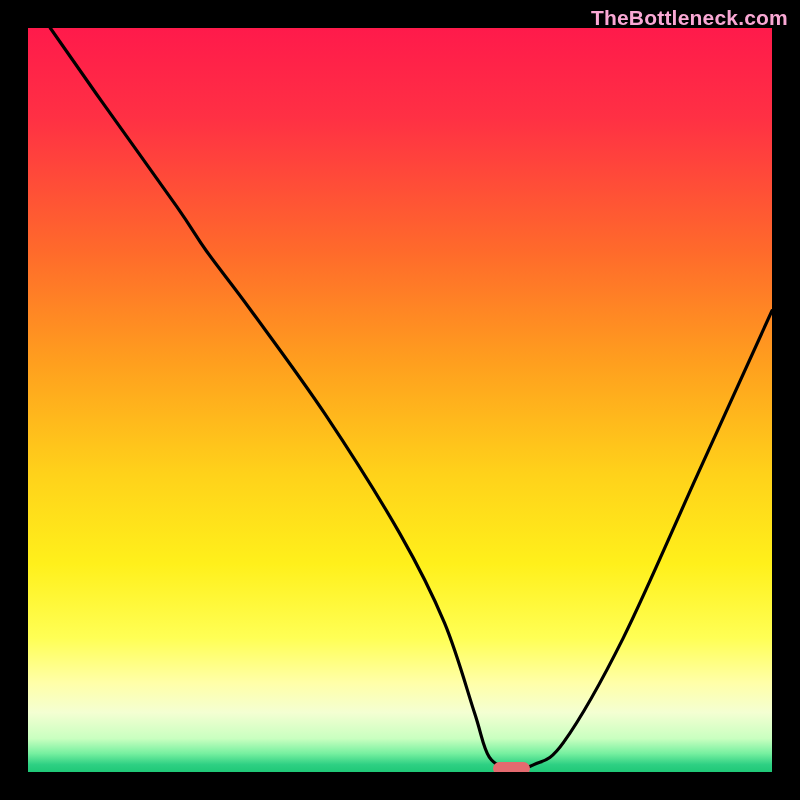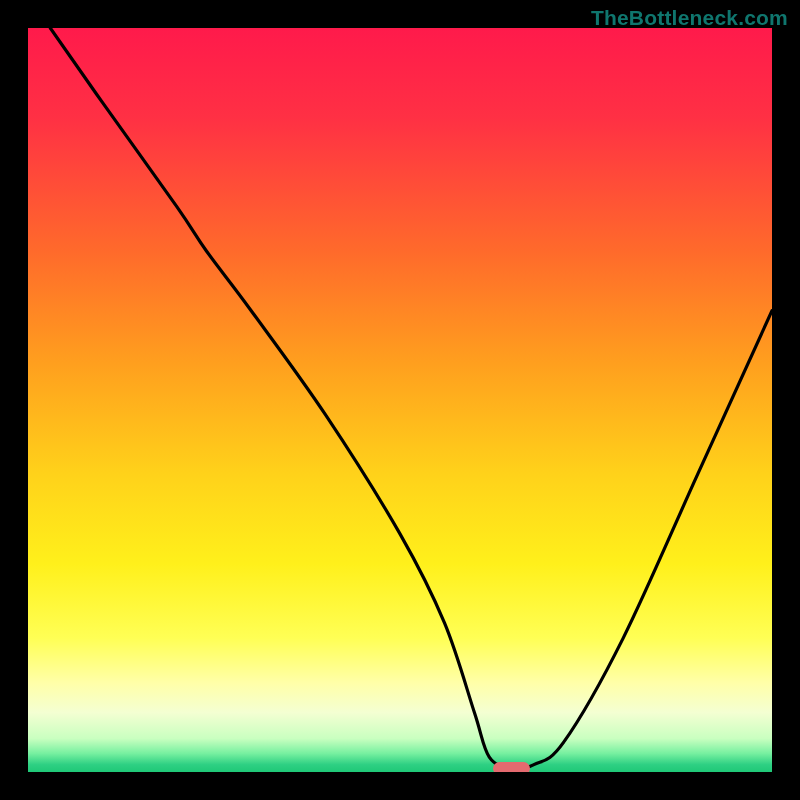--- a/index.html
+++ b/index.html
@@ -38,21 +38,21 @@
     left: 0;
     top: 0;
     width: 100%;
     height: 100%;
   }
   .watermark {
     position: absolute;
     top: 6px;
     right: 12px;
     font: 600 21px Arial, Helvetica, sans-serif;
-    color: #0f766e;
+    color: #f9a8d4;
     letter-spacing: 0.2px;
   }
   .marker {
     position: absolute;
     border-radius: 9px;
     background: #e46a6f;
   }
 </style>
 </head>
 <body>

